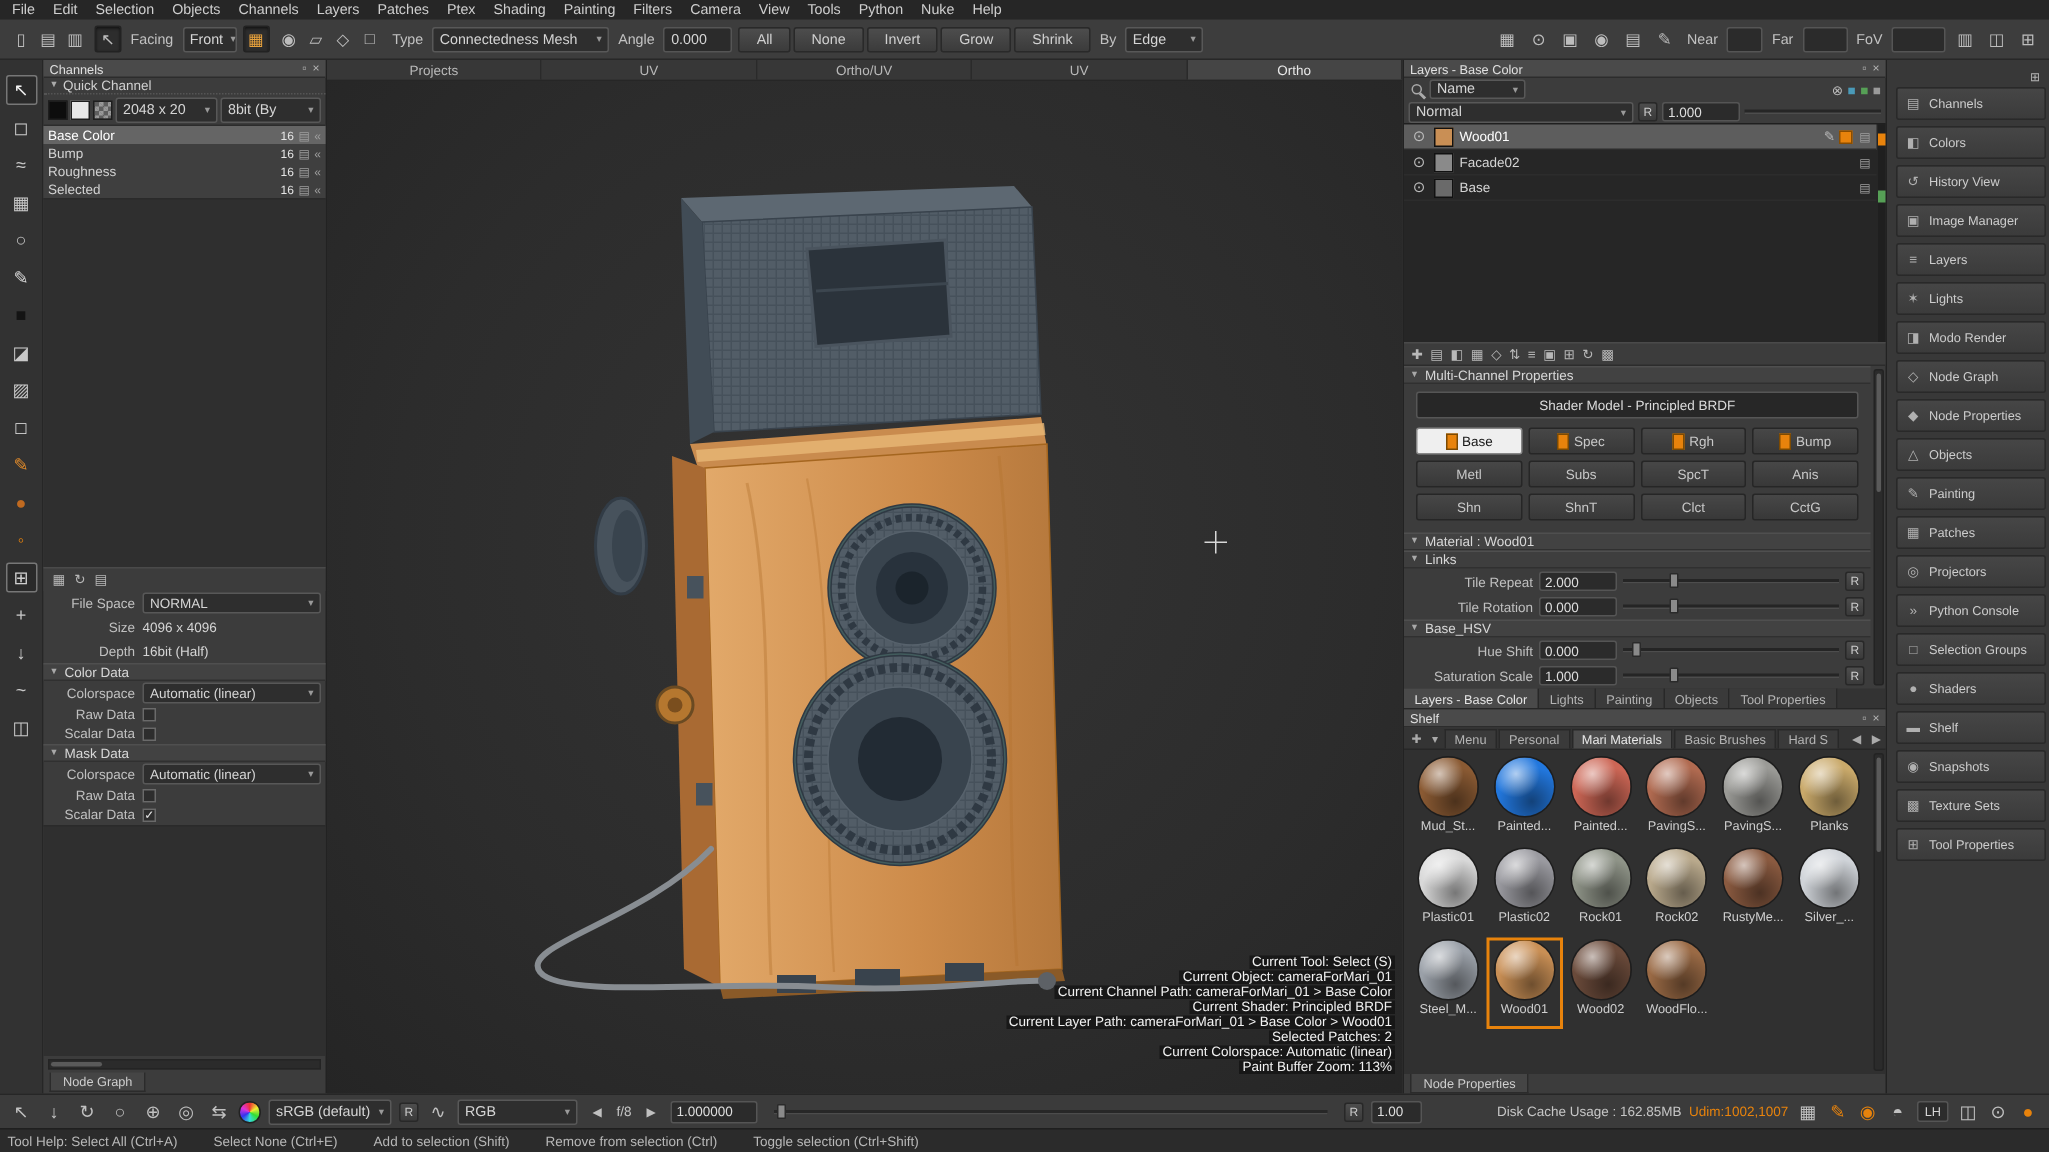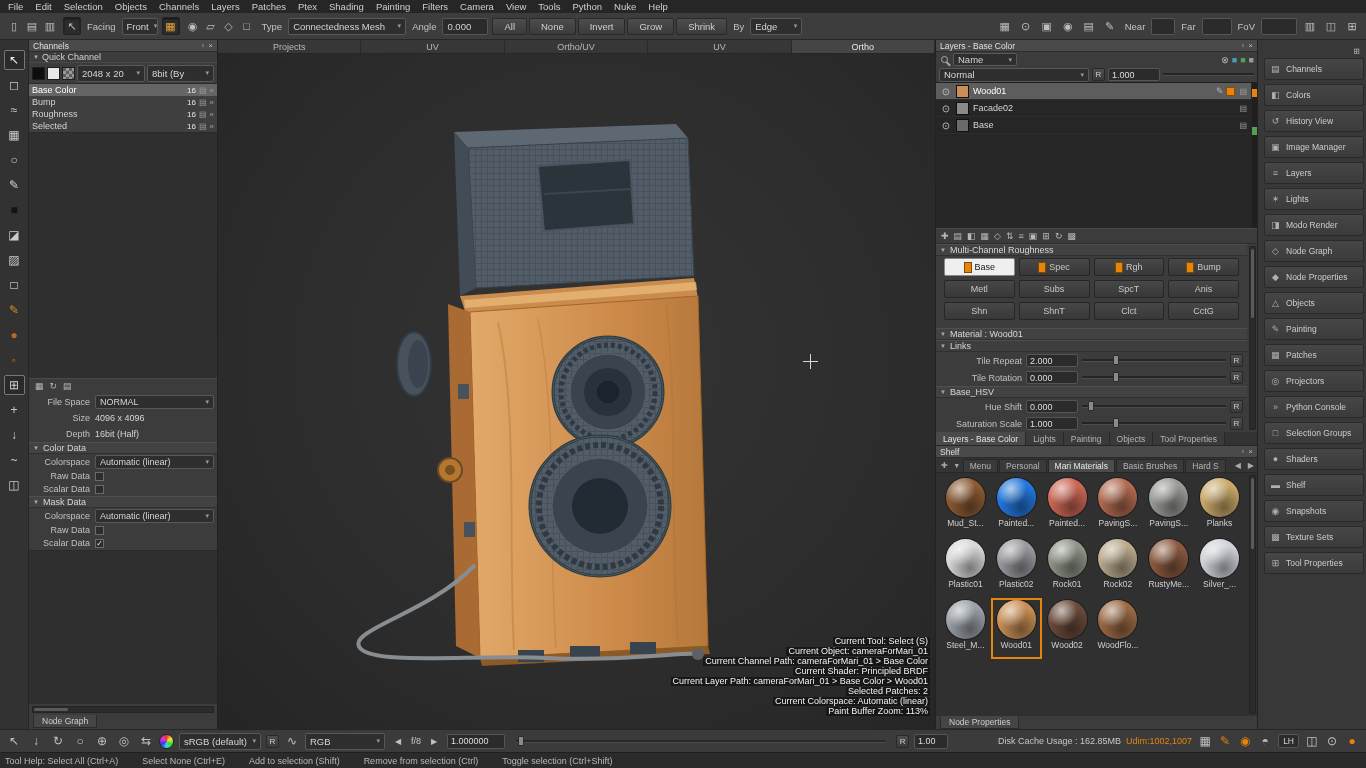--- a/index.html
+++ b/index.html
@@ -512,22 +512,25 @@
       <span class="la-icon">◇</span>
       <span class="la-icon">⇅</span>
       <span class="la-icon">≡</span>
       <span class="la-icon">▣</span>
       <span class="la-icon">⊞</span>
       <span class="la-icon">↻</span>
       <span class="la-icon">▩</span>
     </div>
   <div class="mcp-region">
     <div class="sect-header">
-        <span>Multi-Channel Roughness</span>
-      </div>
+        <span>Multi-Channel Properties</span>
+      </div>
+    <div class="shader-model-row">
+      <div class="shader-model-btn">Shader Model - Principled BRDF</div>
+    </div>
     <div class="ch-grid">
 
         <button class="ch-btn selected accent">
           <span class="chip"></span>
           <span>Base</span>
         </button>
 
         <button class="ch-btn accent">
           <span class="chip"></span>
           <span>Spec</span>

